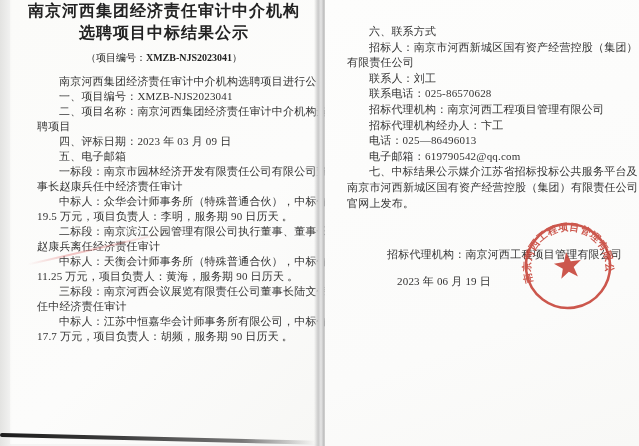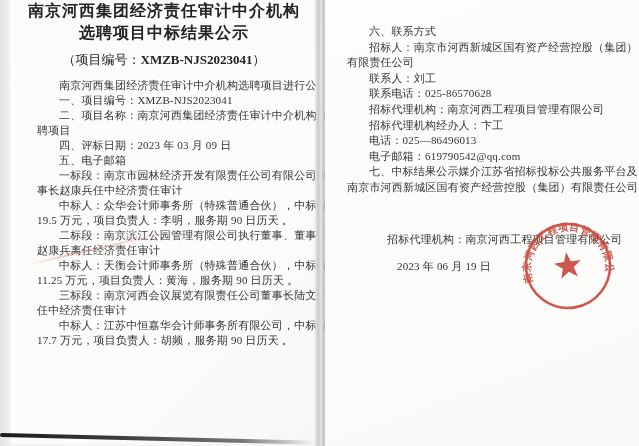--- a/index.html
+++ b/index.html
@@ -32,21 +32,21 @@
     background:linear-gradient(to right,#1c1c1c 0%,#3a3a3a 35%,#777 75%,rgba(0,0,0,0) 98%);
     border-radius:2px;
     transform:rotate(1.4deg);transform-origin:left center;
   }
   
   .title{
     text-align:center;font-weight:bold;
     font-size:16px;line-height:22px;letter-spacing:1px;color:#222;
   }
   .proj-line{
-    margin-top:7px;text-align:center;font-size:13px;color:#222;
+    margin-top:7px;text-align:center;font-size:10px;color:#222;
   }
   .proj-line .code{font-weight:bold;font-family:"Liberation Serif",serif;}
   .body-col{padding:0 10px 0 27px;}
   .body-col-r{padding:0 0 0 22px;}
   .bl{
     font-size:11px;line-height:15px;letter-spacing:0.2px;
     white-space:nowrap;color:#333;
   }
   .ind{padding-left:22px;}
   .lp-body{margin-top:9px;}
@@ -113,20 +113,21 @@
       <div class="bl ind">招标人：南京市河西新城区国有资产经营控股（集团）</div>
       <div class="bl">有限责任公司</div>
       <div class="bl ind">联系人：刘工</div>
       <div class="bl ind">联系电话：025-86570628</div>
       <div class="bl ind">招标代理机构：南京河西工程项目管理有限公司</div>
       <div class="bl ind">招标代理机构经办人：卞工</div>
       <div class="bl ind">电话：025—86496013</div>
       <div class="bl ind">电子邮箱：619790542@qq.com</div>
       <div class="bl ind">七、中标结果公示媒介江苏省招标投标公共服务平台及</div>
       <div class="bl">南京市河西新城区国有资产经营控股（集团）有限责任公司</div>
+      <div class="bl">官网上发布。</div>
     </div>
 
     <div class="sig-agency">招标代理机构：南京河西工程项目管理有限公司</div>
     <div class="sig-date">2023 年 06 月 19 日</div>
 
     <svg class="seal" viewBox="0 0 100 100">
       <defs>
         <path id="sealArc" d="M 13.5,63 A 38,38 0 1 1 86.5,63" fill="none"></path>
       </defs>
       <circle cx="50" cy="50" r="42" fill="none" stroke="#c43b2f" stroke-width="2.6"></circle>

